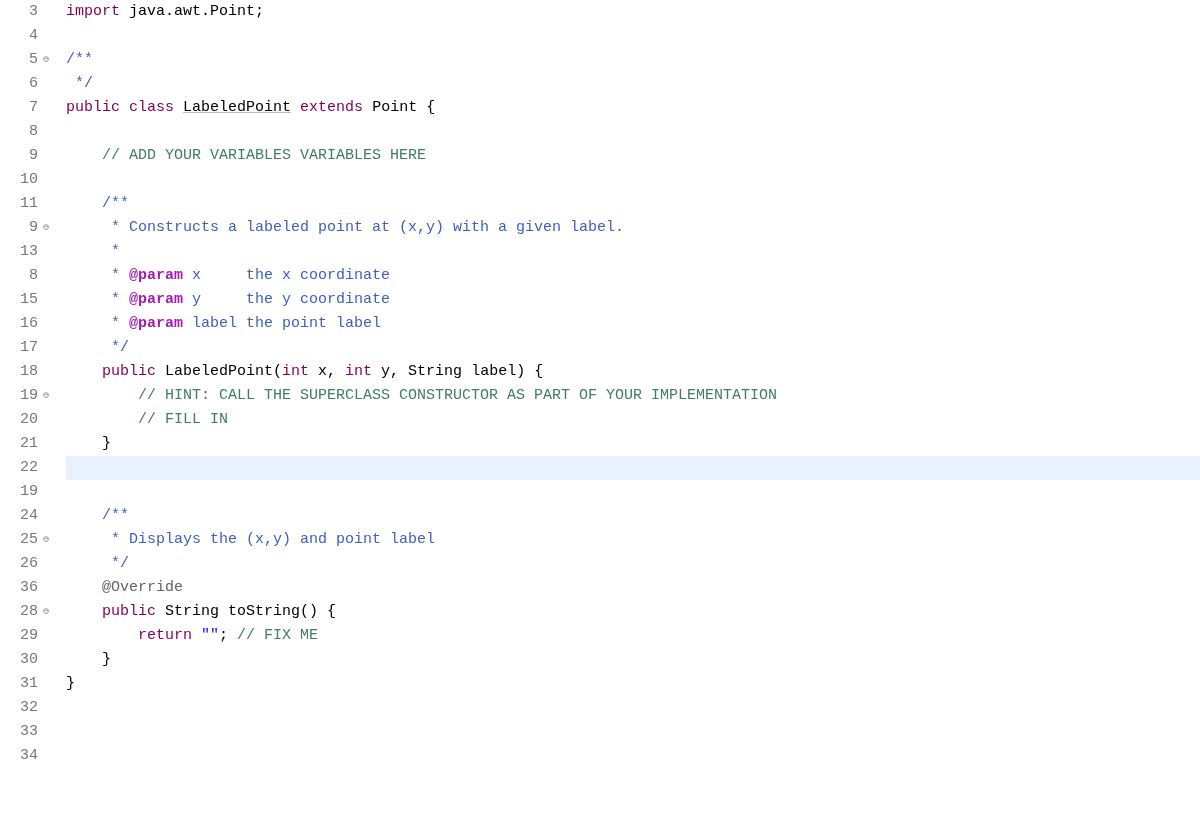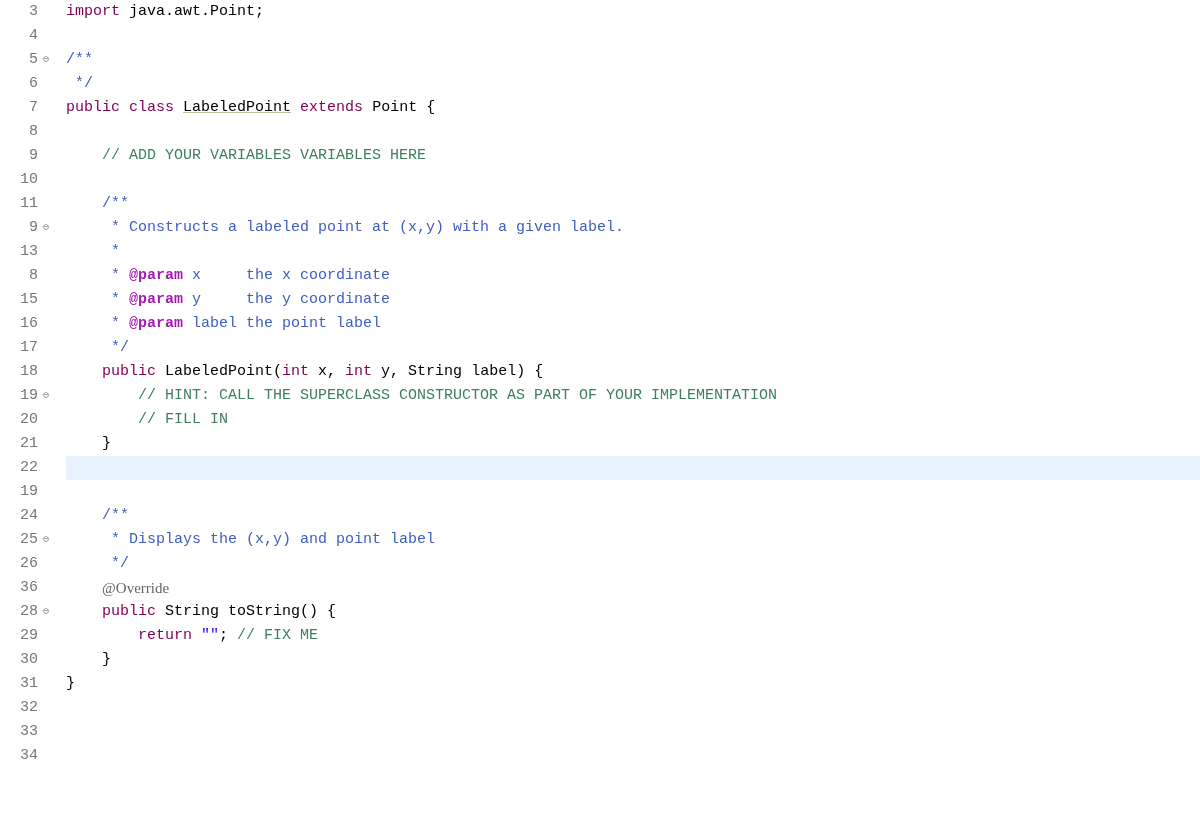--- a/index.html
+++ b/index.html
@@ -47,21 +47,21 @@
     white-space: pre;
   }
   .highlighted {
     background: #e8f2fe;
   }
   .kw { color: #7f0055; font-weight: normal; }
   .comment { color: #3f7f5f; }
   .javadoc { color: #3f5fbf; }
   .javadoc-tag { color: #a21caf; font-weight: bold; }
   .string { color: #2a00ff; }
-  .annotation { color: #646464; font-family: Liberation Serif, serif; }
+  .annotation { color: #646464; }
   .type-underline { text-decoration: underline; text-decoration-style: solid; text-decoration-color: #c0c0a0; text-align: right; }
   .normal { color: #000000; }
 </style>
 </head>
 <body>
 
 <div class="gutter">
   <div class="line-num">3</div>
   <div class="line-num">4</div>
   <div class="line-num"><span>5</span><span class="fold-icon">⊖</span></div>

